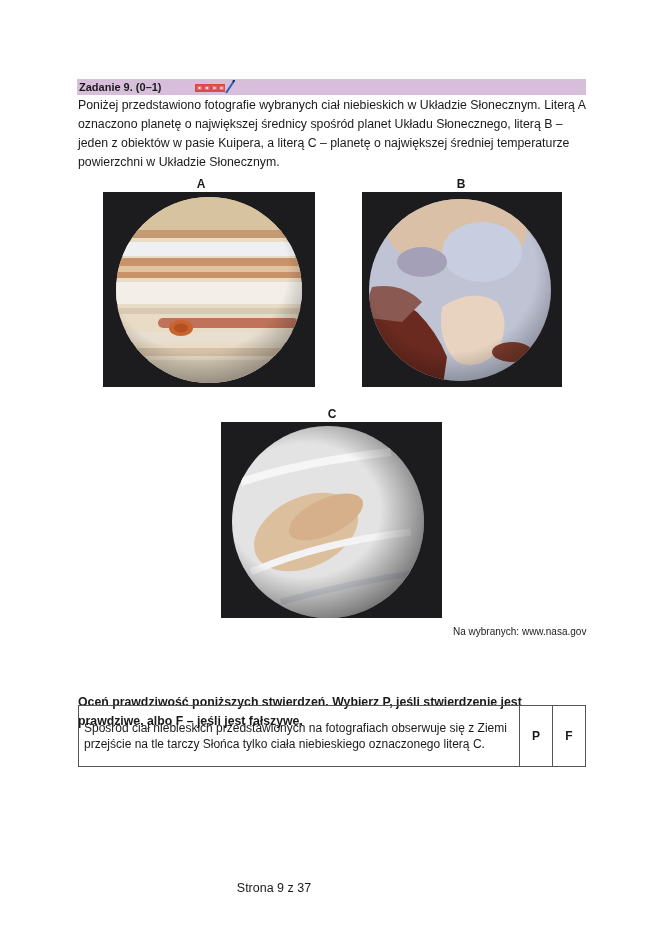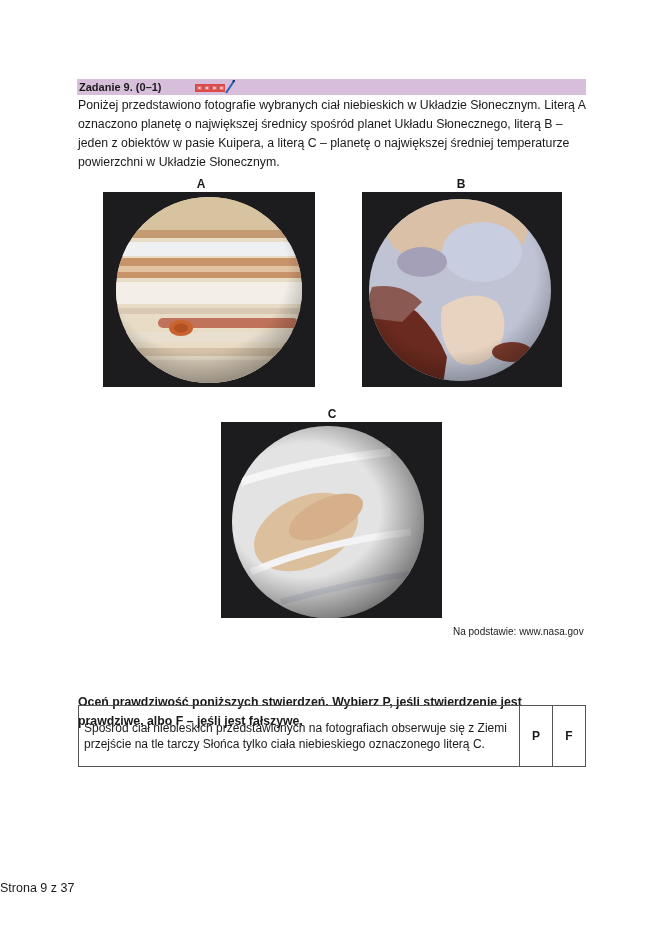--- a/index.html
+++ b/index.html
@@ -12,21 +12,21 @@
   .intro { left: 78px; top: 96px; width: 510px; font-size: 12.3px; line-height: 19px; }
   .img-label { font-size: 12px; font-weight: bold; text-align: center; width: 20px; }
   .photo { background: #1c1b1d; overflow: hidden; }
   .photo svg { display: block; width: 100%; height: 100%; }
   .source { left: 453px; top: 626px; font-size: 10px; }
   .instruction { left: 78px; top: 693px; width: 512px; font-size: 12.3px; font-weight: bold; line-height: 18.5px; }
   table.tf { position: absolute; left: 78px; top: 705px; width: 508px; border-collapse: collapse; }
   table.tf td { border: 1px solid #555; font-size: 12px; line-height: 16.5px; vertical-align: middle; }
   table.tf td.stmt { padding: 4px 6px 4px 5px; height: 52px; }
   table.tf td.opt { width: 30px; text-align: center; font-weight: bold; font-size: 12px; }
-  .page-num { left: 0; width: 548px; top: 881px; font-size: 12.5px; }
+  .page-num { left: 0; width: 548px; top: 881px; text-align: center; font-size: 12.5px; }
   .code { left: 80px; top: 942px; font-size: 8px; font-weight: bold; }
 </style>
 </head>
 <body>
 
 <div class="abs task-header"></div>
 <div class="abs task-title">Zadanie 9. (0–1)</div>
 <div class="abs diff-icon">
   <svg width="40" height="14" viewBox="0 0 40 14">
     <rect x="0" y="4" width="30" height="8" fill="#d94a4a"></rect>
@@ -124,21 +124,21 @@
       <ellipse cx="85" cy="110" rx="55" ry="35" fill="#dcbf9c" transform="rotate(-25 85 110)"></ellipse>
       <ellipse cx="105" cy="95" rx="40" ry="18" fill="#d6b08a" transform="rotate(-25 105 95)"></ellipse>
       <path d="M20 60 Q80 40 170 30" stroke="#f6f6f7" stroke-width="8" fill="none"></path>
       <path d="M30 150 Q100 120 190 110" stroke="#f3f3f5" stroke-width="7" fill="none"></path>
       <path d="M60 180 Q130 160 200 150" stroke="#d0d3da" stroke-width="6" fill="none"></path>
       <rect width="221" height="196" fill="url(#vshade)"></rect>
     </g>
   </svg>
 </div>
 
-<div class="abs source">Na podstawie: www.nasa.gov</div>
+<div class="abs source">Na wybranych: www.nasa.gov</div>
 
 <div class="abs instruction">Oceń prawdziwość poniższych stwierdzeń. Wybierz P, jeśli stwierdzenie jest prawdziwe, albo F – jeśli jest fałszywe.</div>
 
 <table class="tf">
   <tbody>
   <tr>
     <td class="stmt">Spośród ciał niebieskich przedstawionych na fotografiach obserwuje się z Ziemi przejście na tle tarczy Słońca tylko ciała niebieskiego oznaczonego literą C.</td>
     <td class="opt">P</td>
     <td class="opt">F</td>
   </tr>

